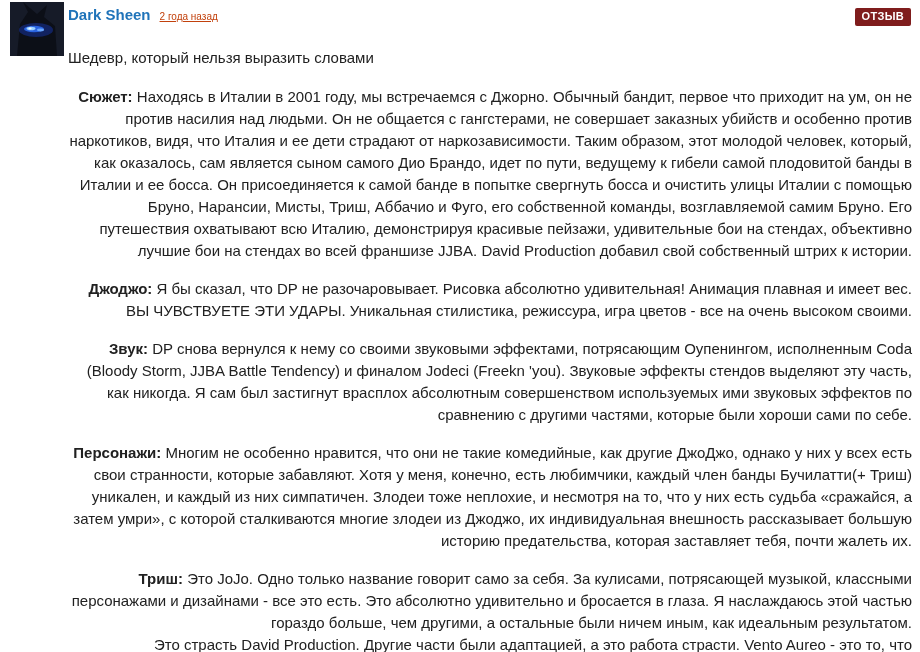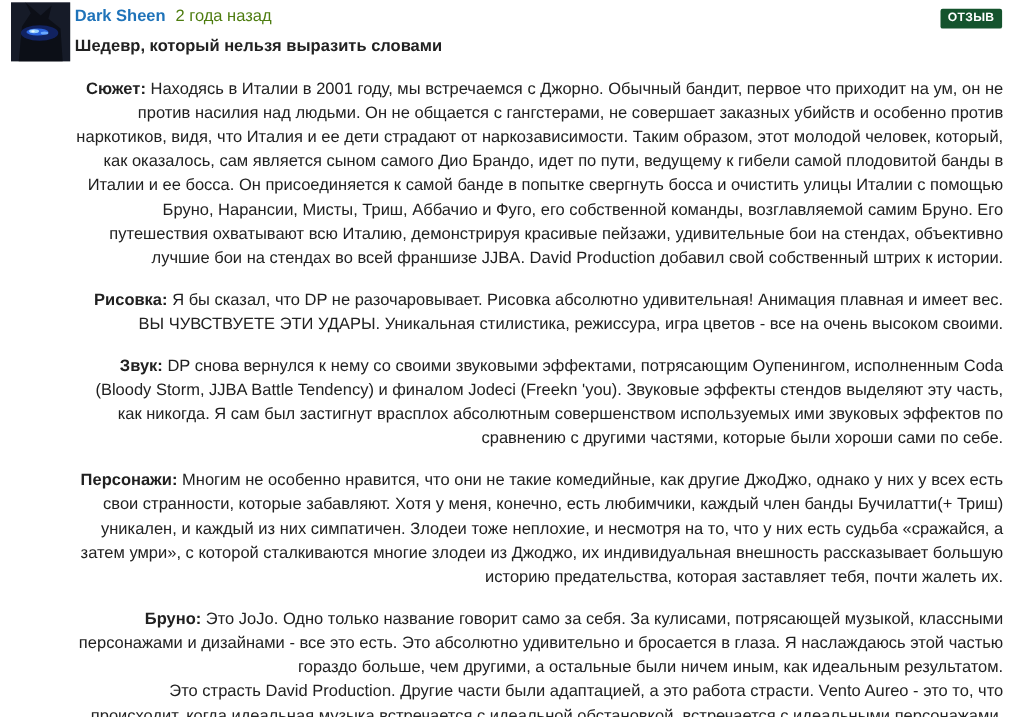--- a/index.html
+++ b/index.html
@@ -24,22 +24,22 @@
     font-size:11px; font-weight:bold;
     padding:3px 7px 4px 7px;
     border-radius:2px;
     line-height:11px;
     letter-spacing:0.3px;
   }
 
   .header { margin-left:68px; padding-top:5px; }
   .user-row { font-size:15px; line-height:19px; }
   .username { font-weight:bold; color:#1f73b9; text-decoration:none; cursor:pointer; }
-  .posted-ago { font-size:15px; color:#4d7c0f; margin-left:9px; }
-  .review-title { font-size:15px; font-weight:bold; color:#212121; margin-top:8px; line-height:19px; }
+  .posted-ago { font-size:10px; color:#c2410c; margin-left:9px;text-decoration:underline; }
+  .review-title { font-size:15px; font-weight:normal; color:#212121; margin-top:22px; line-height:19px; }
 
   .body-col {
     margin-left:68px; margin-right:8px; margin-top:19px;
     font-size:15px; line-height:22px; color:#212121;
     text-align:left;
   }
   .para { margin:0 0 16px 0;text-align:right; }
   .para:last-child { margin-bottom:0; }
   .sec-label { font-weight:bold; }
 </style>
@@ -54,37 +54,37 @@
       <rect width="54" height="54" fill="#10131d" opacity="0.4"></rect>
       <path d="M7 54 L10 22 L18 10 L13 0 L27 12 L37 3 L34 15 L45 24 L47 54 Z" fill="#0c0f17"></path>
       <ellipse cx="26" cy="28" rx="17" ry="7" fill="#1a3fd0" opacity="0.40"></ellipse>
       <ellipse cx="24" cy="27" rx="10" ry="3.2" fill="#2e6cf0" opacity="0.9"></ellipse>
       <ellipse cx="21" cy="26.5" rx="4.5" ry="1.8" fill="#9cd2ff"></ellipse>
       <ellipse cx="30.5" cy="28" rx="3.5" ry="1.4" fill="#6aa8ff"></ellipse>
       <ellipse cx="20" cy="26.5" rx="1.6" ry="1.0" fill="#e8f6ff"></ellipse>
     </svg>
   </span>
 
-  <span class="badge" style="background: #14532d; color: rgb(255, 255, 255);">ОТЗЫВ</span>
+  <span class="badge" style="background: #7f1d1d; color: rgb(255, 255, 255);">ОТЗЫВ</span>
 
   <div class="header">
     <div class="user-row">
       <a class="username" style="color: rgb(31, 115, 185);">Dark Sheen</a><span class="posted-ago">2 года назад</span>
     </div>
     <div class="review-title">Шедевр, который нельзя выразить словами</div>
   </div>
 
   <div class="body-col">
 
     <p class="para"><span class="sec-label">Сюжет:</span><span> Находясь в Италии в 2001 году, мы встречаемся с Джорно. Обычный бандит, первое что приходит на ум, он не против насилия над людьми. Он не общается с гангстерами, не совершает заказных убийств и особенно против наркотиков, видя, что Италия и ее дети страдают от наркозависимости. Таким образом, этот молодой человек, который, как оказалось, сам является сыном самого Дио Брандо, идет по пути, ведущему к гибели самой плодовитой банды в Италии и ее босса. Он присоединяется к самой банде в попытке свергнуть босса и очистить улицы Италии с помощью Бруно, Нарансии, Мисты, Триш, Аббачио и Фуго, его собственной команды, возглавляемой самим Бруно. Его путешествия охватывают всю Италию, демонстрируя красивые пейзажи, удивительные бои на стендах, объективно лучшие бои на стендах во всей франшизе JJBA. David Production добавил свой собственный штрих к истории.</span></p>
 
-    <p class="para"><span class="sec-label">Рисовка:</span><span> Я бы сказал, что DP не разочаровывает. Рисовка абсолютно удивительная! Анимация плавная и имеет вес. ВЫ ЧУВСТВУЕТЕ ЭТИ УДАРЫ. Уникальная стилистика, режиссура, игра цветов - все на очень высоком своими.</span></p>
+    <p class="para"><span class="sec-label">Джоджо:</span><span> Я бы сказал, что DP не разочаровывает. Рисовка абсолютно удивительная! Анимация плавная и имеет вес. ВЫ ЧУВСТВУЕТЕ ЭТИ УДАРЫ. Уникальная стилистика, режиссура, игра цветов - все на очень высоком своими.</span></p>
 
     <p class="para"><span class="sec-label">Звук:</span><span> DP снова вернулся к нему со своими звуковыми эффектами, потрясающим Оупенингом, исполненным Coda (Bloody Storm, JJBA Battle Tendency) и финалом Jodeci (Freekn 'you). Звуковые эффекты стендов выделяют эту часть, как никогда. Я сам был застигнут врасплох абсолютным совершенством используемых ими звуковых эффектов по сравнению с другими частями, которые были хороши сами по себе.</span></p>
 
     <p class="para"><span class="sec-label">Персонажи:</span><span> Многим не особенно нравится, что они не такие комедийные, как другие ДжоДжо, однако у них у всех есть свои странности, которые забавляют. Хотя у меня, конечно, есть любимчики, каждый член банды Бучилатти(+ Триш) уникален, и каждый из них симпатичен. Злодеи тоже неплохие, и несмотря на то, что у них есть судьба «сражайся, а затем умри», с которой сталкиваются многие злодеи из Джоджо, их индивидуальная внешность рассказывает большую историю предательства, которая заставляет тебя, почти жалеть их.</span></p>
 
-    <p class="para"><span class="sec-label">Бруно:</span><span> Это JoJo. Одно только название говорит само за себя. За кулисами, потрясающей музыкой, классными персонажами и дизайнами - все это есть. Это абсолютно удивительно и бросается в глаза. Я наслаждаюсь этой частью гораздо больше, чем другими, а остальные были ничем иным, как идеальным результатом.</span><br>
+    <p class="para"><span class="sec-label">Триш:</span><span> Это JoJo. Одно только название говорит само за себя. За кулисами, потрясающей музыкой, классными персонажами и дизайнами - все это есть. Это абсолютно удивительно и бросается в глаза. Я наслаждаюсь этой частью гораздо больше, чем другими, а остальные были ничем иным, как идеальным результатом.</span><br>
     <span>Это страсть David Production. Другие части были адаптацией, а это работа страсти. Vento Aureo - это то, что происходит, когда идеальная музыка встречается с идеальной обстановкой, встречается с идеальными персонажами, встречается с идеальной студией.</span><br>
     </p>
 
   </div>
 </div>
 
 </body></html>

